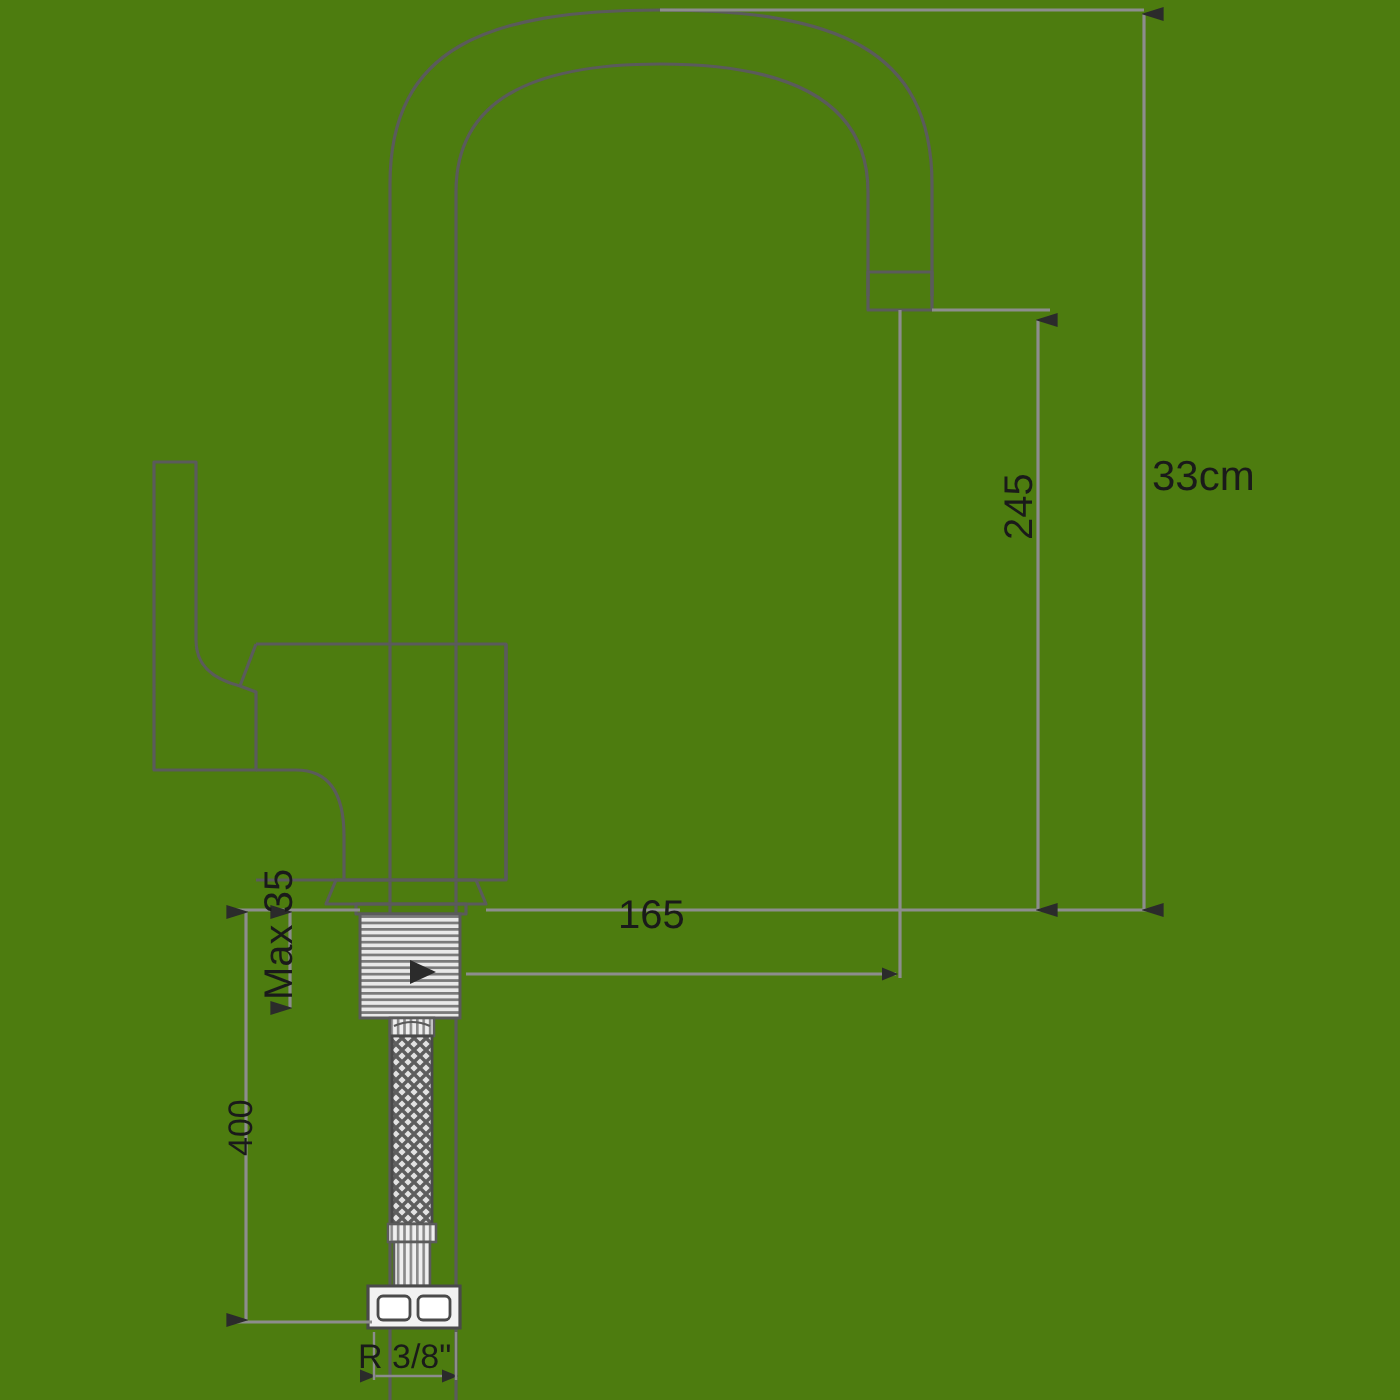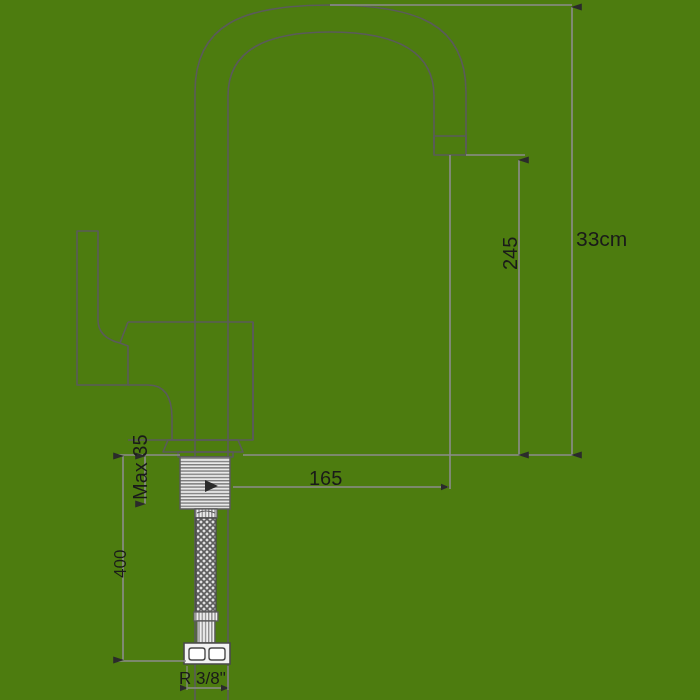--- a/index.html
+++ b/index.html
@@ -40,21 +40,21 @@
   }
   .t-245 {
     left: 500px;
     top: 270px;
     font-size: 20px;
     transform: rotate(-90deg);
     transform-origin: left top;
   }
   .t-165 {
     left: 309px;
-    top: 468px;
+    top: 448px;
     font-size: 20px;
   }
   .t-max35 {
     left: 130px;
     top: 500px;
     font-size: 20px;
     transform: rotate(-90deg);
     transform-origin: left top;
   }
   .t-400 {

